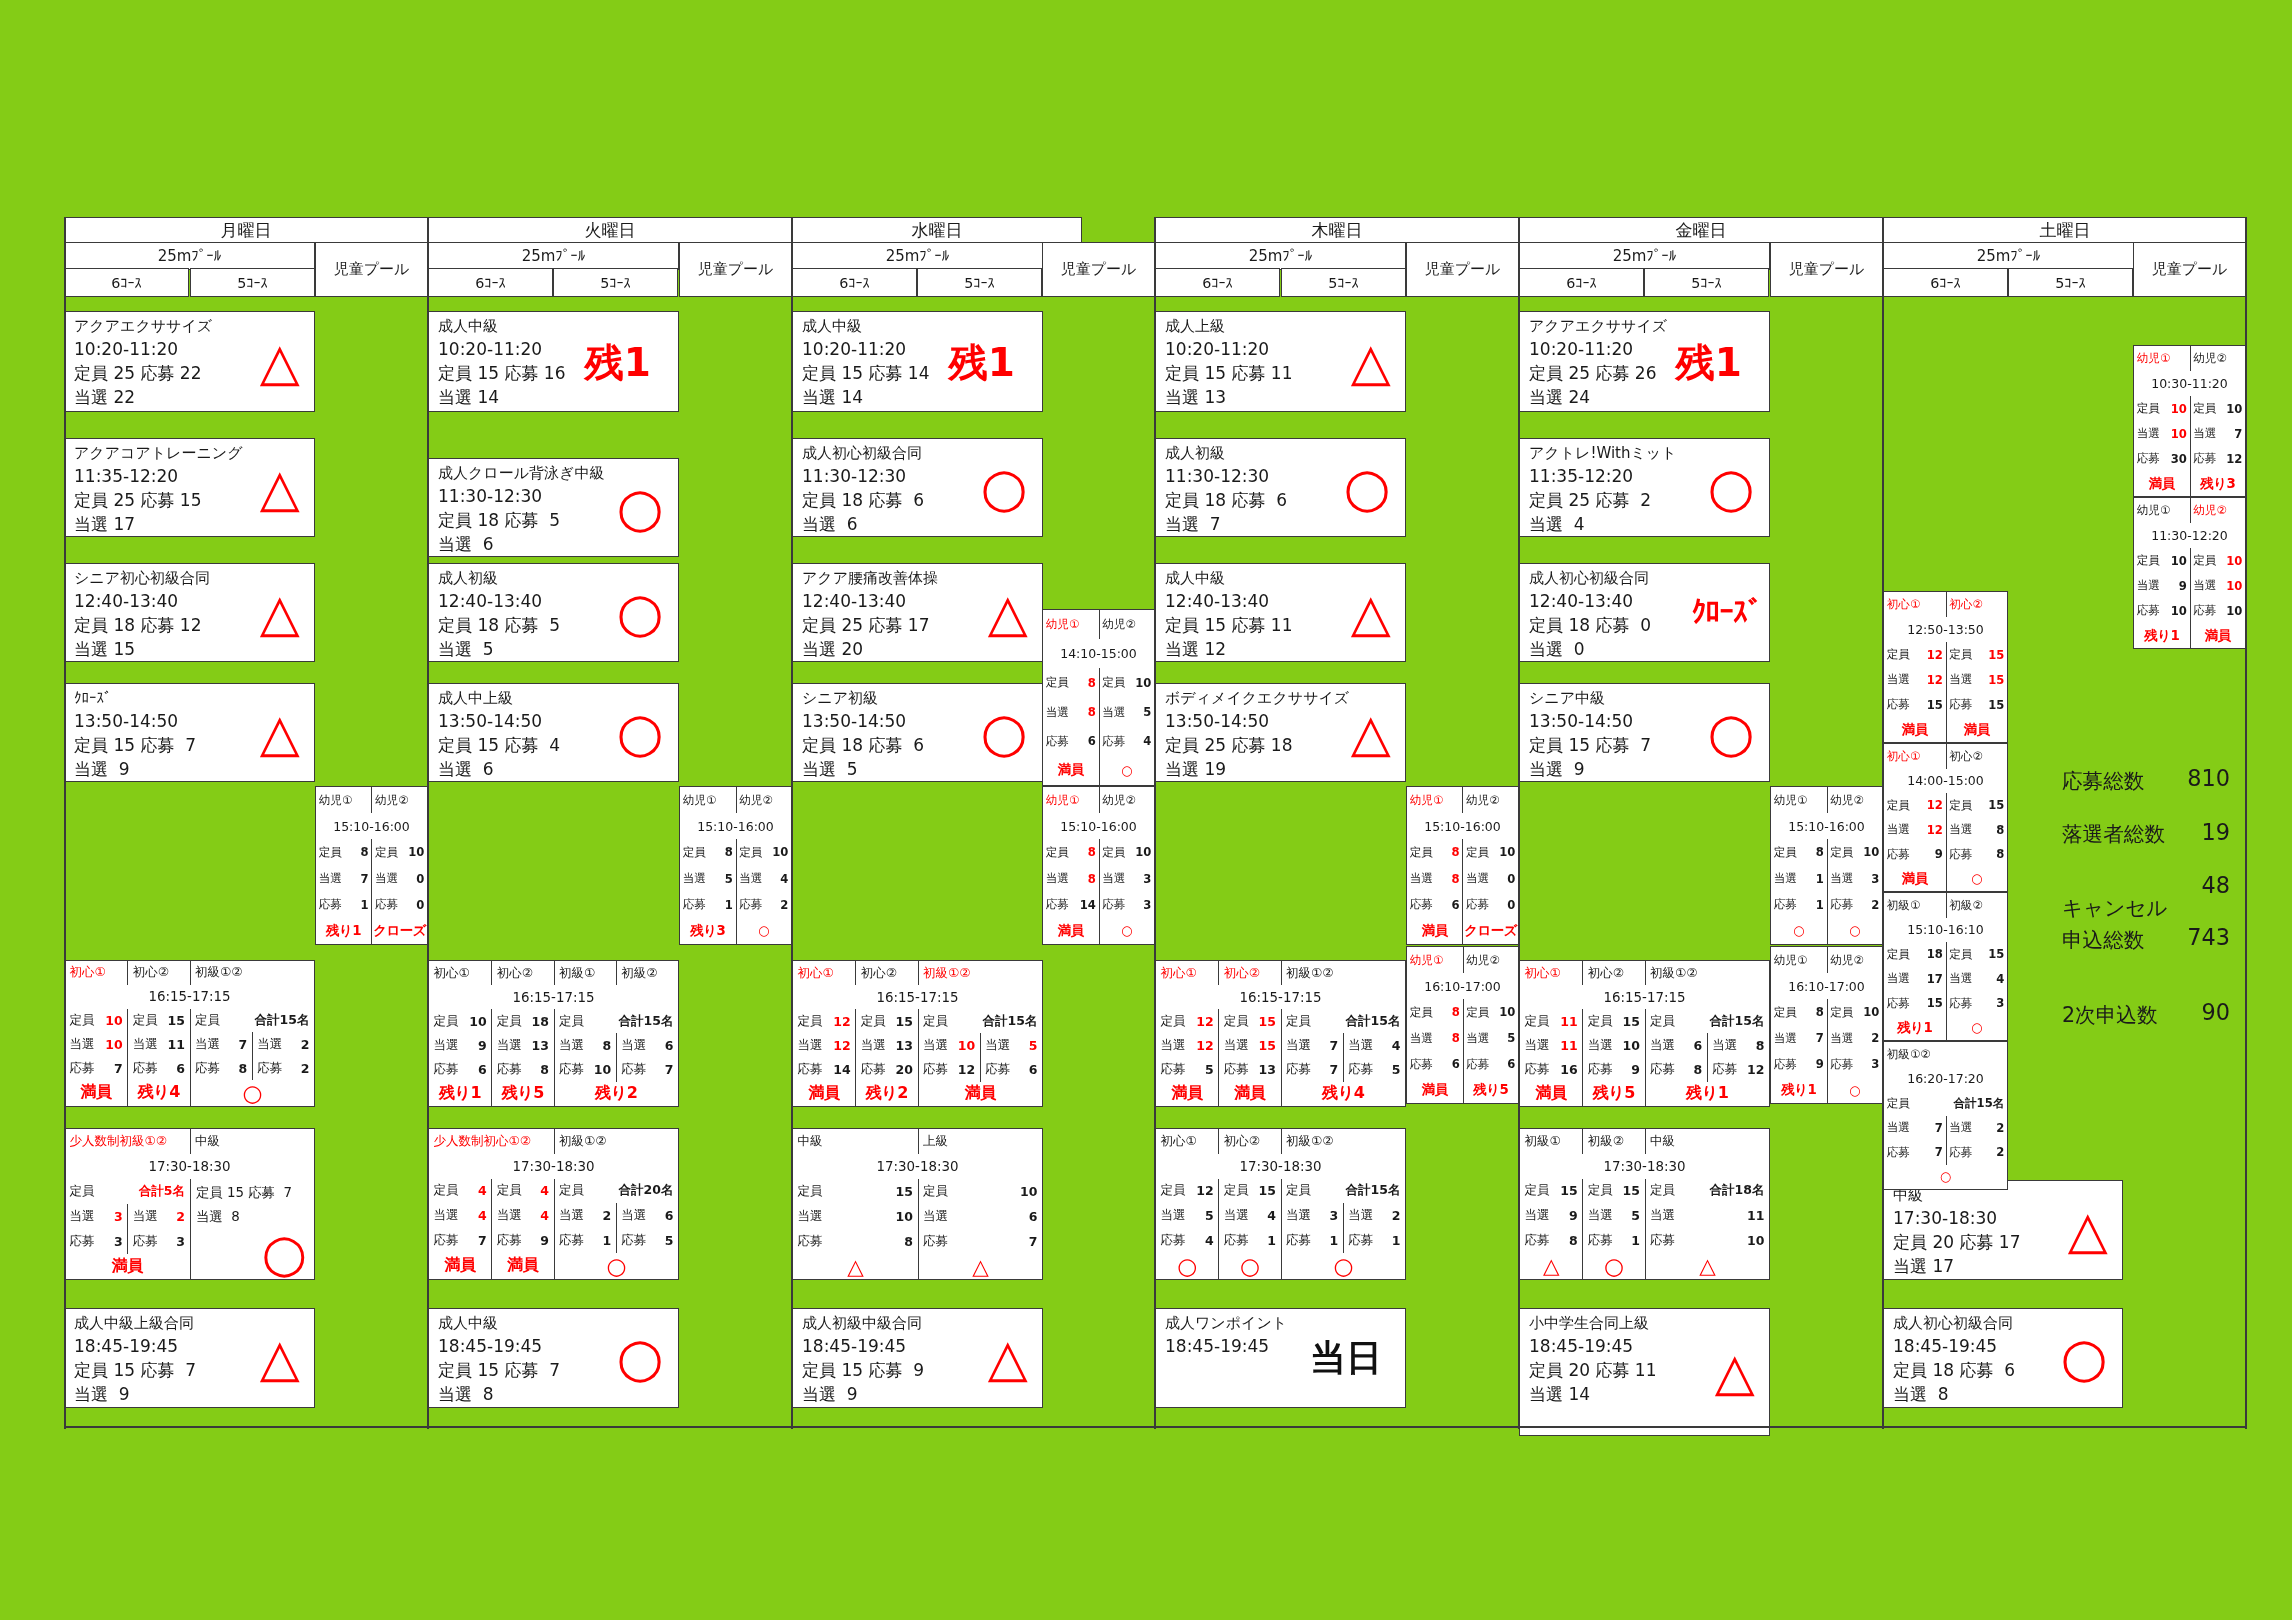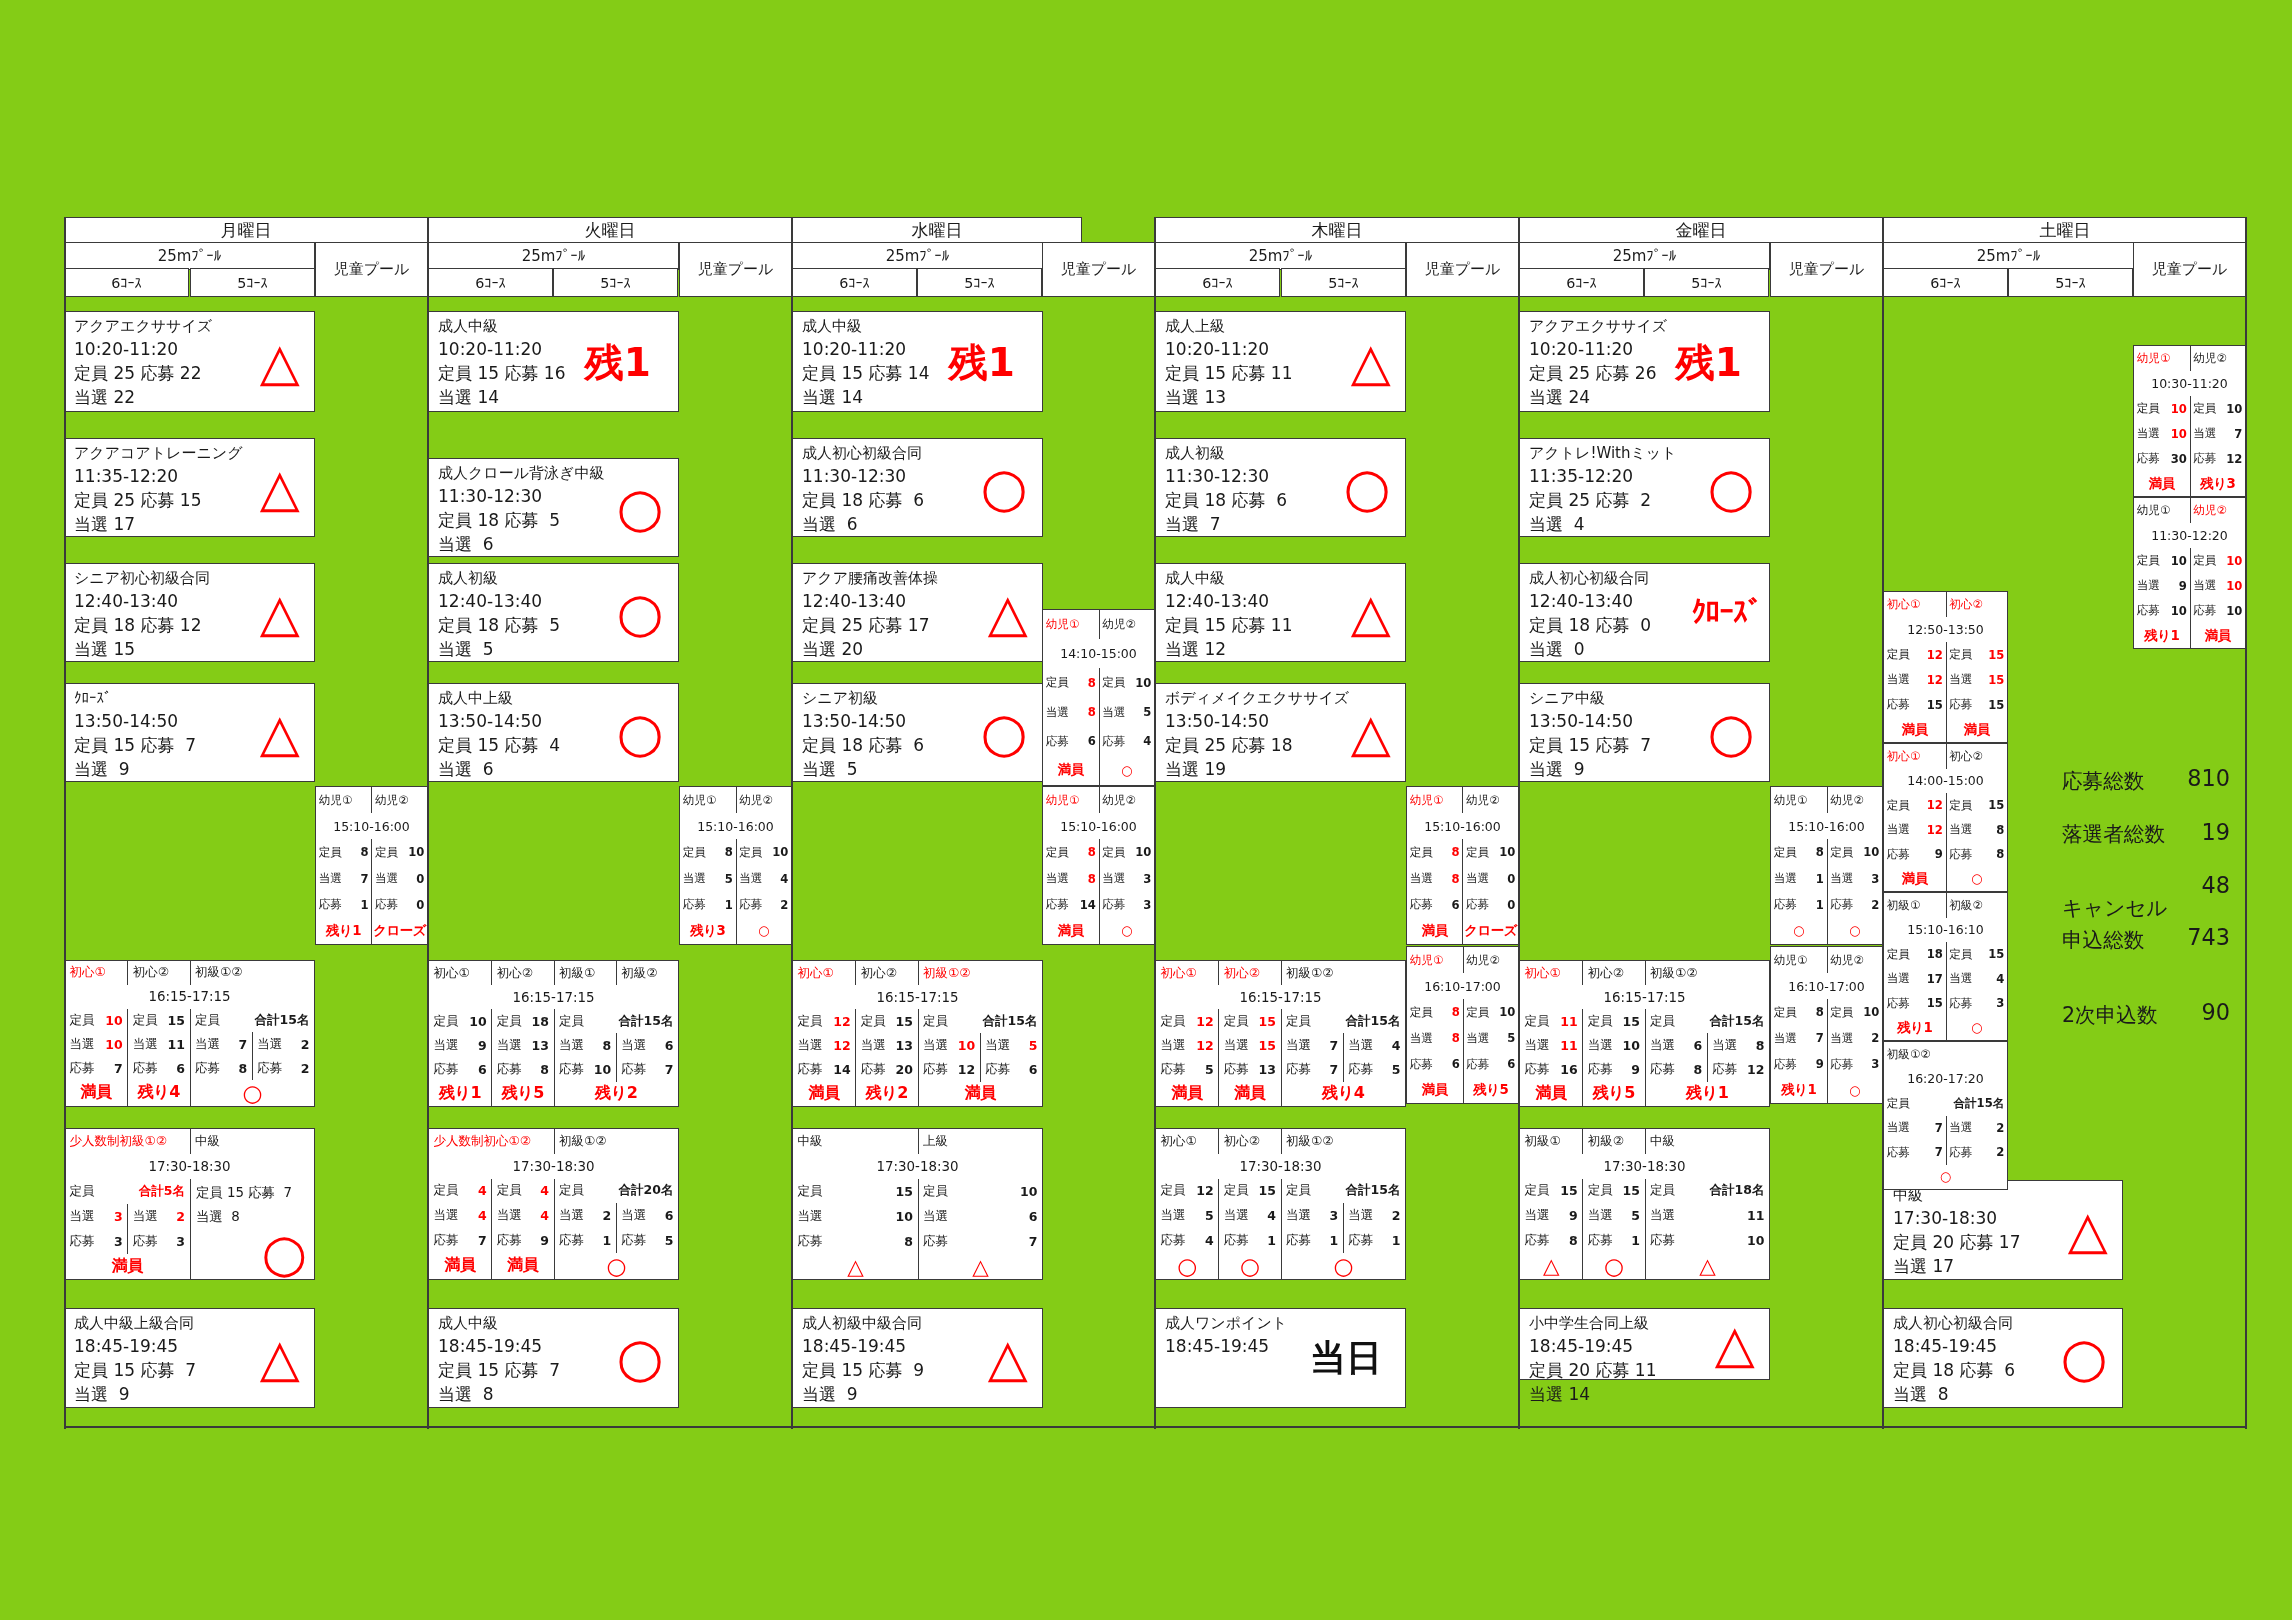--- a/index.html
+++ b/index.html
@@ -792,21 +792,21 @@
       <div class="cl">当選  0</div>
       <div class="cstat close">ｸﾛｰｽﾞ</div>
     </div>
     <div class="cell" style="position: absolute; left: 1519px; top: 683px; width: 251px; height: 99px;">
       <div class="ct">シニア中級</div>
       <div class="cl">13:50-14:50</div>
       <div class="cl">定員 15 応募  7</div>
       <div class="cl">当選  9</div>
       <div class="cstat circle">○</div>
     </div>
-    <div class="cell" style="position: absolute; left: 1519px; top: 1308px; width: 251px; height: 72px;">
+    <div class="cell" style="position: absolute; left: 1519px; top: 1308px; width: 251px; height: 128px;">
       <div class="ct">小中学生合同上級</div>
       <div class="cl">18:45-19:45</div>
       <div class="cl">定員 20 応募 11</div>
       <div class="cl">当選 14</div>
       <div class="cstat triangle">△</div>
     </div>
     <div class="gt narrow" style="position: absolute; left: 1770px; top: 786px; width: 113px; height: 159px; grid-template-columns: repeat(2, 1fr);">
       <div class="gc gh" style="grid-area: 1 / 1 / auto / span 1;">幼児①</div>
       <div class="gc gh bl" style="grid-area: 1 / 2 / auto / span 1;">幼児②</div>
       <div class="gtime" style="grid-area: 2 / 1 / auto / span 2;">15:10-16:00</div>

